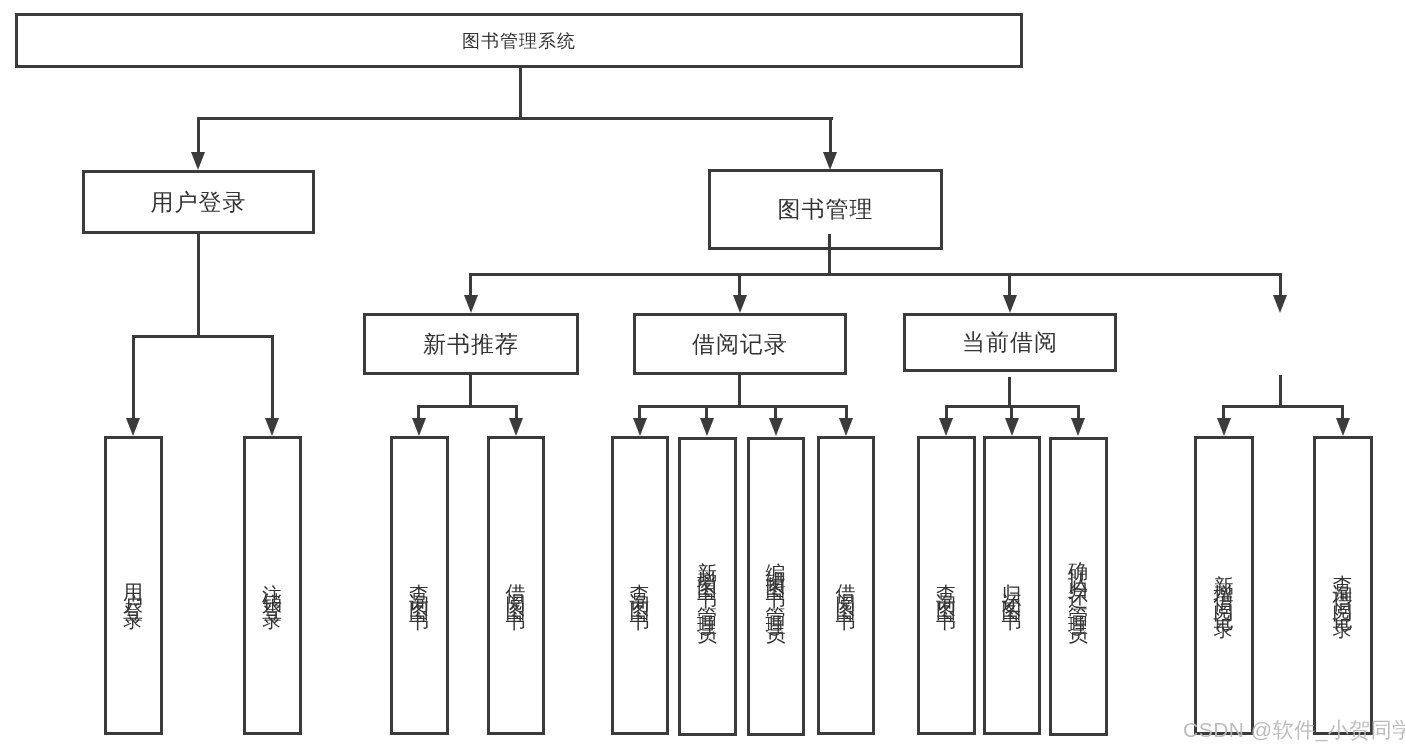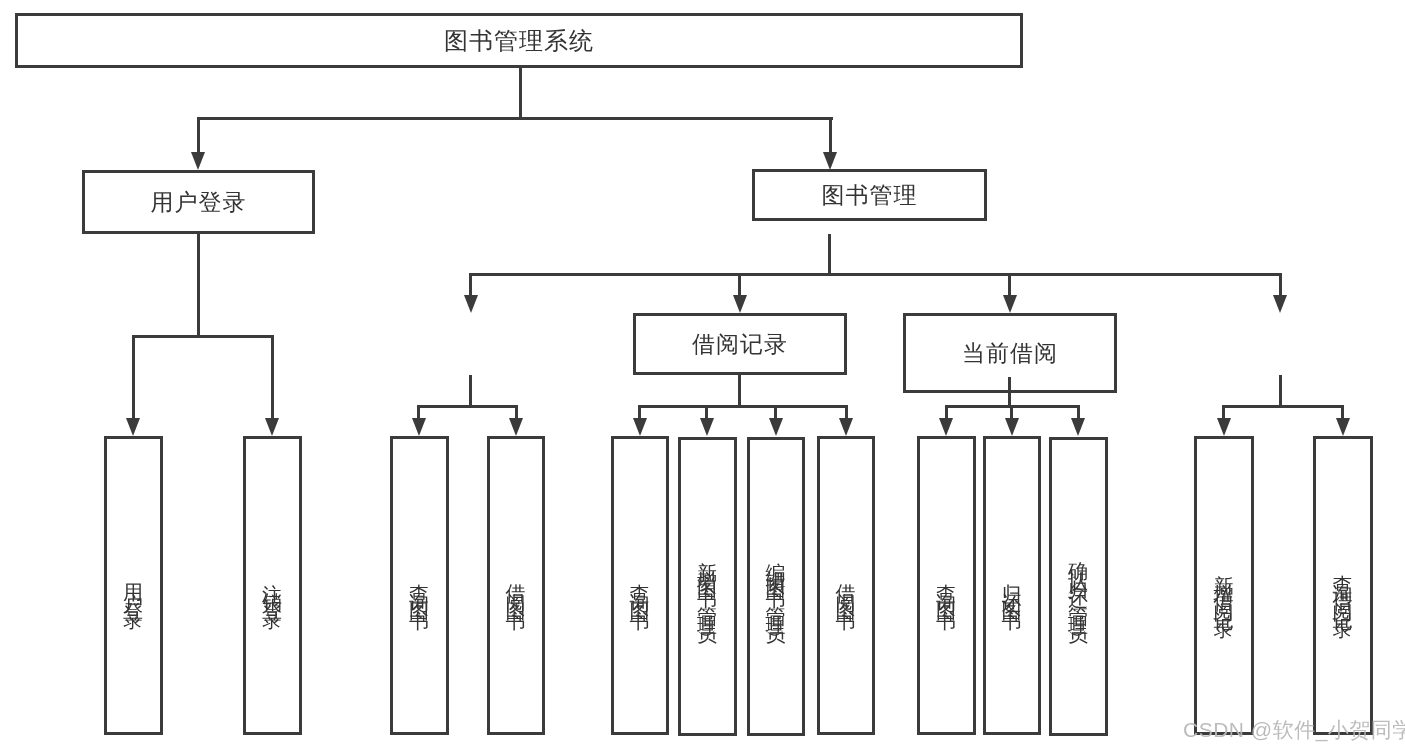--- a/index.html
+++ b/index.html
@@ -12,21 +12,21 @@
   .stage{
     position:relative;width:1405px;height:747px;background:var(--background);
     font-family:"Liberation Sans","DejaVu Sans",sans-serif;overflow:hidden;
   }
   .box{
     position:absolute;box-sizing:border-box;border:3px solid var(--line);
     background:#fff;display:flex;align-items:center;justify-content:center;
     color:var(--text);
   }
   .box.h span{font-size:23px;letter-spacing:1px;white-space:nowrap;}
-  .box.title span{font-size:24px;}
+  .box.title span{font-size:18px;}
   .box.v span{
     writing-mode:vertical-rl;text-orientation:mixed;
     font-size:20px;letter-spacing:9px;line-height:1;white-space:nowrap;
   }
   .vl,.hl{position:absolute;background:var(--line);}
   .vl{width:3px;}
   .hl{height:3px;}
   .arrow{
     position:absolute;width:0;height:0;
     border-left:7px solid transparent;border-right:7px solid transparent;
@@ -44,30 +44,33 @@
 <div class="stage">
 
   <div class="box h title" style="left:15px;top:13px;width:1008px;height:55px">
     <span>图书管理系统</span>
   </div>
 
   <div class="box h" style="left:82px;top:170px;width:233px;height:64px">
     <span>用户登录</span>
   </div>
 
-  <div class="box h" style="left:752px;top:169px;width:235px;height:52px">
+  <div class="box h" style="left:708px;top:169px;width:235px;height:81px">
     <span>图书管理</span>
   </div>
 
+  <div class="box h" style="left:363px;top:313px;width:216px;height:62px">
+    <span>新书推荐</span>
+  </div>
 
   <div class="box h" style="left:633px;top:313px;width:214px;height:62px">
     <span>借阅记录</span>
   </div>
 
-  <div class="box h" style="left:903px;top:313px;width:214px;height:80px">
+  <div class="box h" style="left:903px;top:313px;width:214px;height:59px">
     <span>当前借阅</span>
   </div>
 
 
   <div class="box v" style="left:104px;top:436px;width:59px;height:299px">
     <span>用户登录</span>
   </div>
   <div class="box v" style="left:243px;top:436px;width:59px;height:299px">
     <span>注销登录</span>
   </div>

